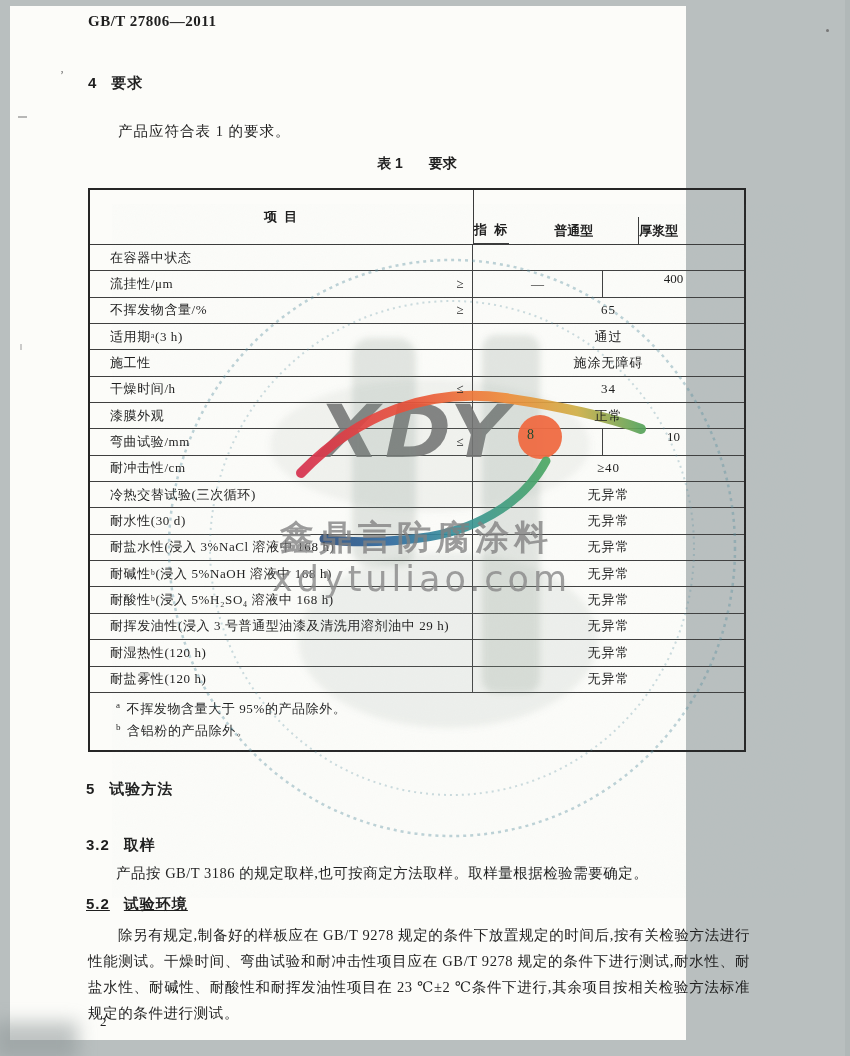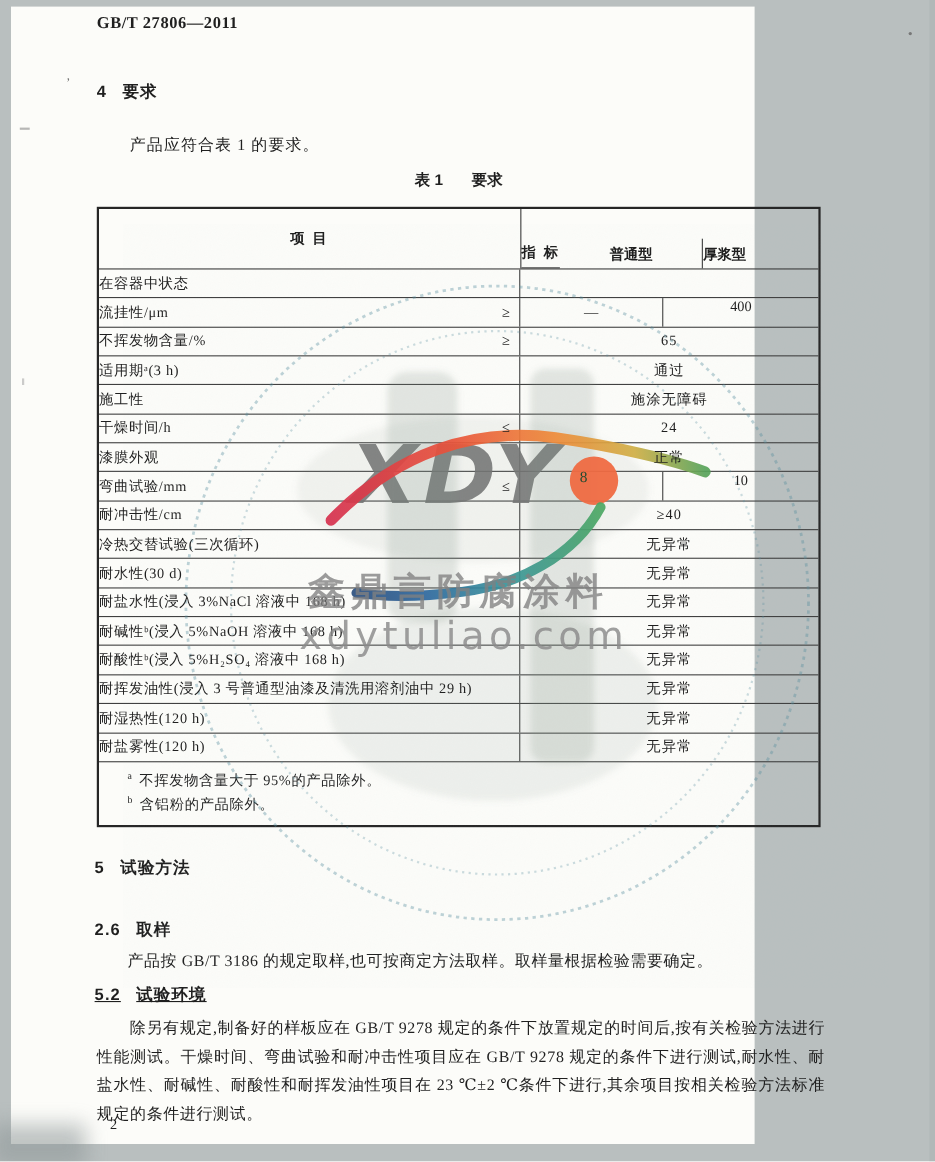--- a/index.html
+++ b/index.html
@@ -38,21 +38,21 @@
   .th-right{flex:1;display:flex;flex-direction:row;align-items:flex-end;}
   .th-index{height:27px;border-bottom:1.2px solid #3a3a3a;display:flex;align-items:center;
             justify-content:center;font-weight:700;letter-spacing:2px;box-sizing:border-box;}
   .th-cols{height:27px;display:flex;}
   .th-c1{width:130px;flex:none;border-right:1.2px solid #3a3a3a;display:flex;align-items:center;
          justify-content:center;font-weight:700;box-sizing:border-box;}
   .th-c2{flex:1;display:flex;align-items:center;justify-content:center;font-weight:700;}
   .tbody{flex:none;}
   .t-row{display:flex;height:26.35px;border-bottom:1.2px solid #3f3f3f;box-sizing:border-box;}
   .c-item{width:383px;flex:none;border-right:1.2px solid #3f3f3f;position:relative;
-          display:flex;align-items:center;padding-left:0;box-sizing:border-box;letter-spacing:.6px;}
+          display:flex;align-items:center;padding-left:20px;box-sizing:border-box;letter-spacing:.6px;}
   .c-item .sym{position:absolute;right:8px;top:50%;transform:translateY(-50%);font-size:13px;}
   .c-span{flex:1;display:flex;align-items:center;justify-content:center;letter-spacing:1px;}
   .c-c1{width:130px;flex:none;border-right:1.2px solid #3f3f3f;display:flex;align-items:center;
         justify-content:center;box-sizing:border-box;}
   .c-c2{flex:1;display:flex;align-items:flex-start;justify-content:center;}
   .v{position:relative;z-index:6;}
   .tfoot{flex:1;padding:7px 0 0 26px;font-size:13px;}
   .fn-line{height:22px;letter-spacing:.6px;}
   .fn-line sup{font-size:9px;margin-right:6px;}
 
@@ -156,21 +156,21 @@
             <div class="c-span">
               <span class="v">施涂无障碍</span>
             </div>
           </div>
           <div class="t-row">
             <div class="c-item">
               <span class="v">干燥时间/h</span>
               <span class="sym v">≤</span>
             </div>
             <div class="c-span">
-              <span class="v">24</span>
+              <span class="v">34</span>
             </div>
           </div>
           <div class="t-row">
             <div class="c-item">
               <span class="v">漆膜外观</span>
             </div>
             <div class="c-span">
               <span class="v">正常</span>
             </div>
           </div>
@@ -262,21 +262,21 @@
       <div class="tfoot" id="tfoot">
           <div class="fn-line"><sup>a</sup>不挥发物含量大于 95%的产品除外。</div>
           <div class="fn-line"><sup>b</sup>含铝粉的产品除外。</div>
         </div>
     </div>
 
     <div class="sec-head h5">
       <span class="no">5</span><span>试验方法</span>
     </div>
     <div class="sec-head h51">
-      <span class="no">2.6</span><span>取样</span>
+      <span class="no">3.2</span><span>取样</span>
     </div>
     <div class="p51">产品按 GB/T 3186 的规定取样,也可按商定方法取样。取样量根据检验需要确定。</div>
     <div class="sec-head h52">
       <span class="no">5.2</span><span>试验环境</span>
     </div>
     <div class="p52">除另有规定,制备好的样板应在 GB/T 9278 规定的条件下放置规定的时间后,按有关检验方法进行性能测试。干燥时间、弯曲试验和耐冲击性项目应在 GB/T 9278 规定的条件下进行测试,耐水性、耐盐水性、耐碱性、耐酸性和耐挥发油性项目在 23 ℃±2 ℃条件下进行,其余项目按相关检验方法标准规定的条件进行测试。</div>
 
     <div class="pageno">2</div>
   </div>
 

